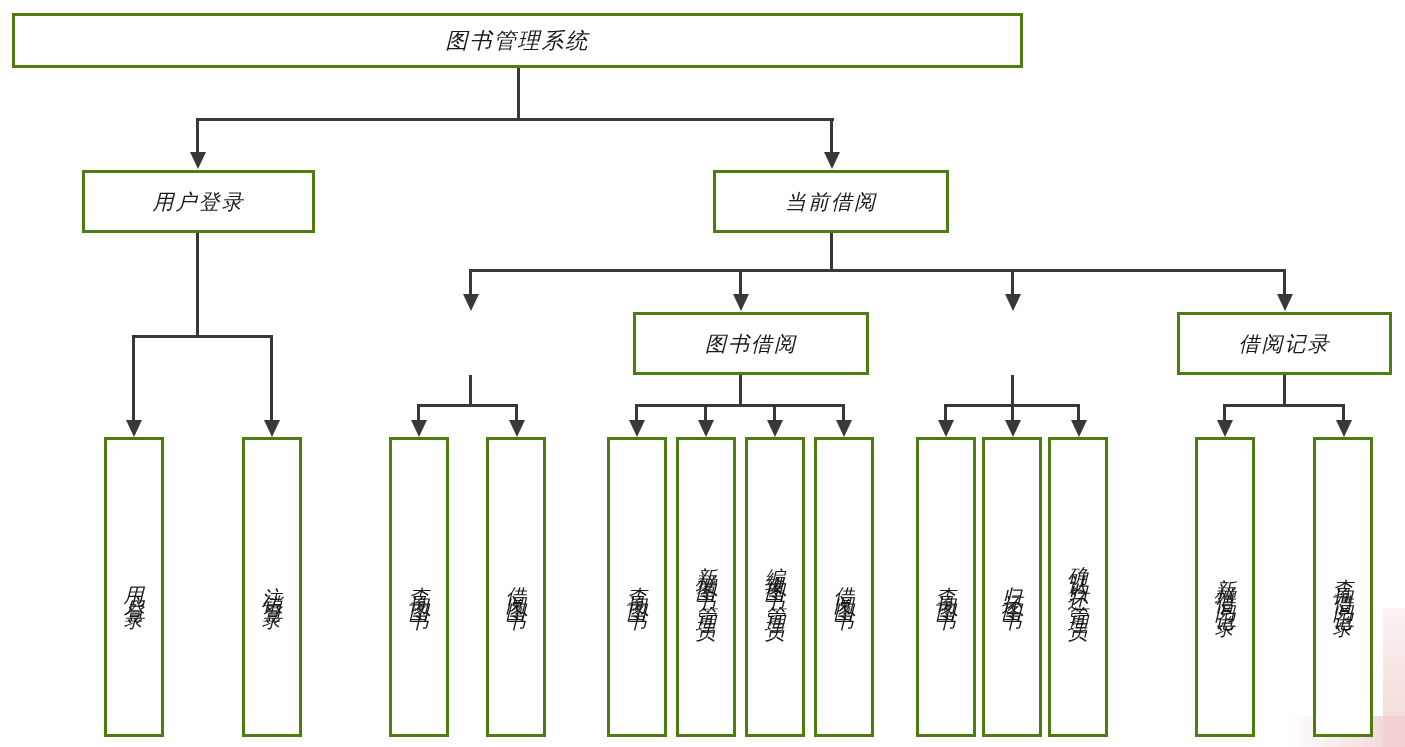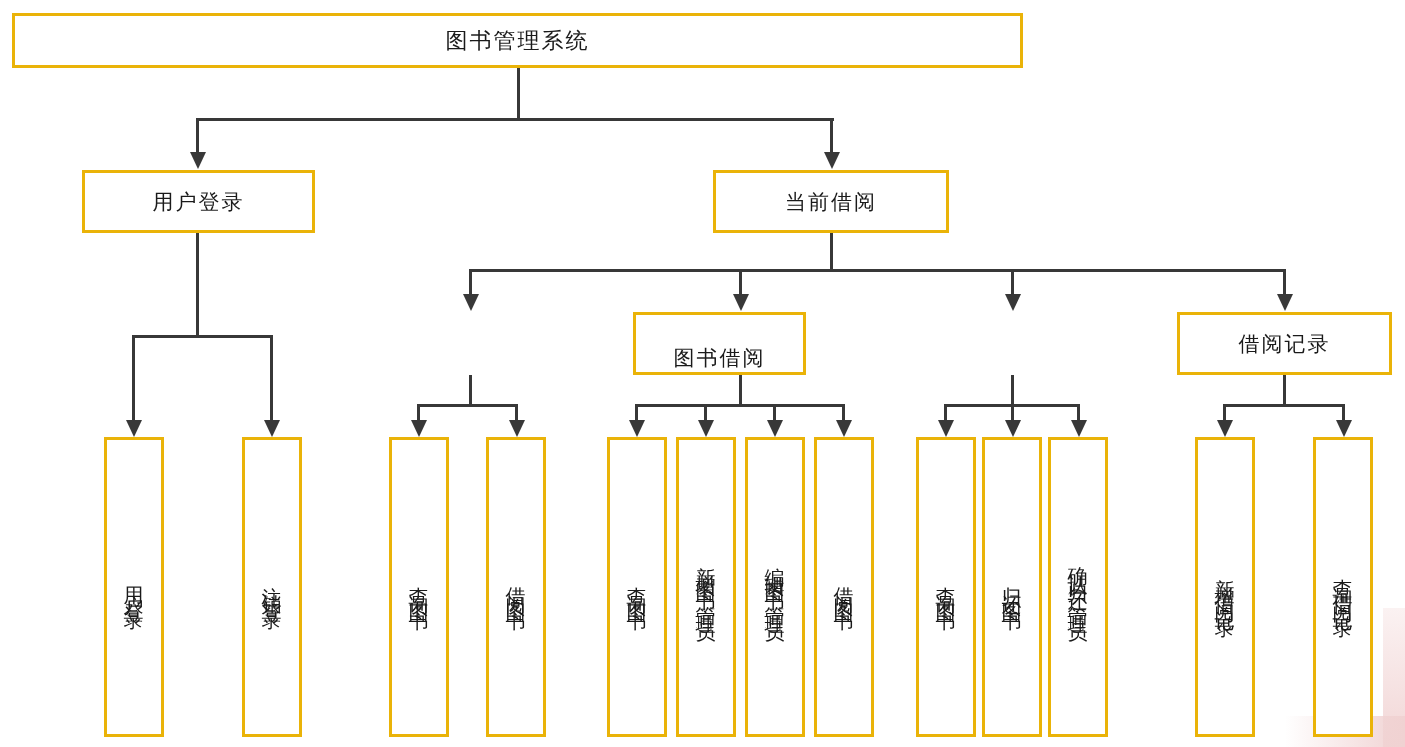--- a/index.html
+++ b/index.html
@@ -7,25 +7,26 @@
     position:relative;
     width:1405px;height:747px;
     background:#ffffff;
     font-family:"Liberation Sans","DejaVu Sans",sans-serif;
     overflow:hidden;
   }
   
   .box{
     position:absolute;
     background:#ffffff;
-    border:3px solid #eab308;
+    border:3px solid #4d7c0f;
     box-sizing:border-box;
     display:flex;align-items:center;justify-content:center;
     color:#1a1a1a;
     z-index:2;
+    font-style:italic;
   }
   .hbox{font-size:21px;letter-spacing:2px;}
   .rootbox{font-size:22px;letter-spacing:2px;}
   .leaf{width:60px;height:300px;top:437px;}
   .leaf span{
     writing-mode:vertical-rl;
     text-orientation:mixed;
     font-size:20px;
     letter-spacing:8px;
     line-height:1.1;
@@ -40,21 +41,21 @@
     position:absolute;width:0;height:0;z-index:1;
     border-left:8px solid transparent;
     border-right:8px solid transparent;
     border-top:17px solid #383838;
   }
   
   .n-root{left:12px;top:13px;width:1011px;height:55px;}
   .n-login{left:82px;top:170px;width:233px;height:63px;}
   .n-mgmt{left:713px;top:170px;width:236px;height:63px;}
   .n-newrec{left:363px;top:312px;width:215px;height:63px;}
-  .n-borrow{left:633px;top:312px;width:173px;height:63px;align-items:flex-end;}
+  .n-borrow{left:633px;top:312px;width:236px;height:63px;}
   .n-current{left:905px;top:312px;width:215px;height:63px;}
   .n-records{left:1177px;top:312px;width:215px;height:63px;}
   .lf-u1{left:104px;} .lf-u2{left:242px;}
   .lf-n1{left:389px;} .lf-n2{left:486px;}
   .lf-b1{left:607px;} .lf-b2{left:676px;} .lf-b3{left:745px;} .lf-b4{left:814px;}
   .lf-c1{left:916px;} .lf-c2{left:982px;} .lf-c3{left:1048px;}
   .lf-r1{left:1195px;} .lf-r2{left:1313px;}
   
   .wm-pink-edge{
     position:absolute;left:1383px;top:608px;width:22px;height:139px;

